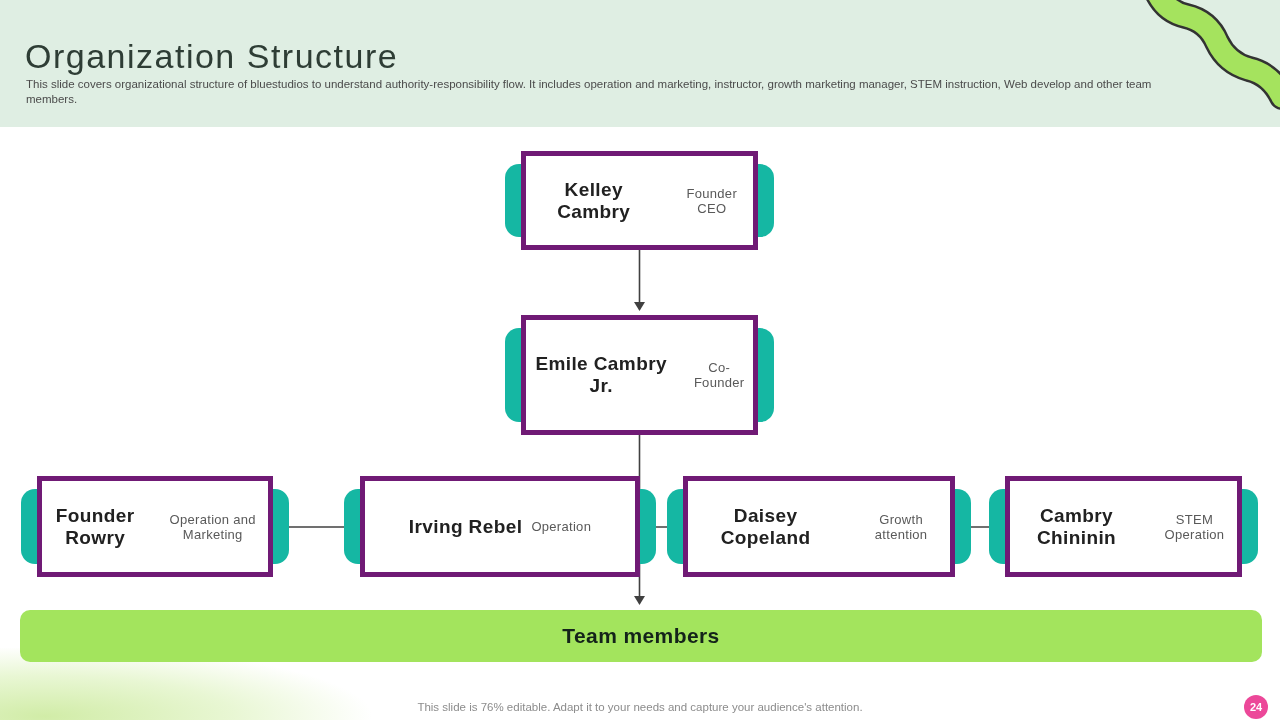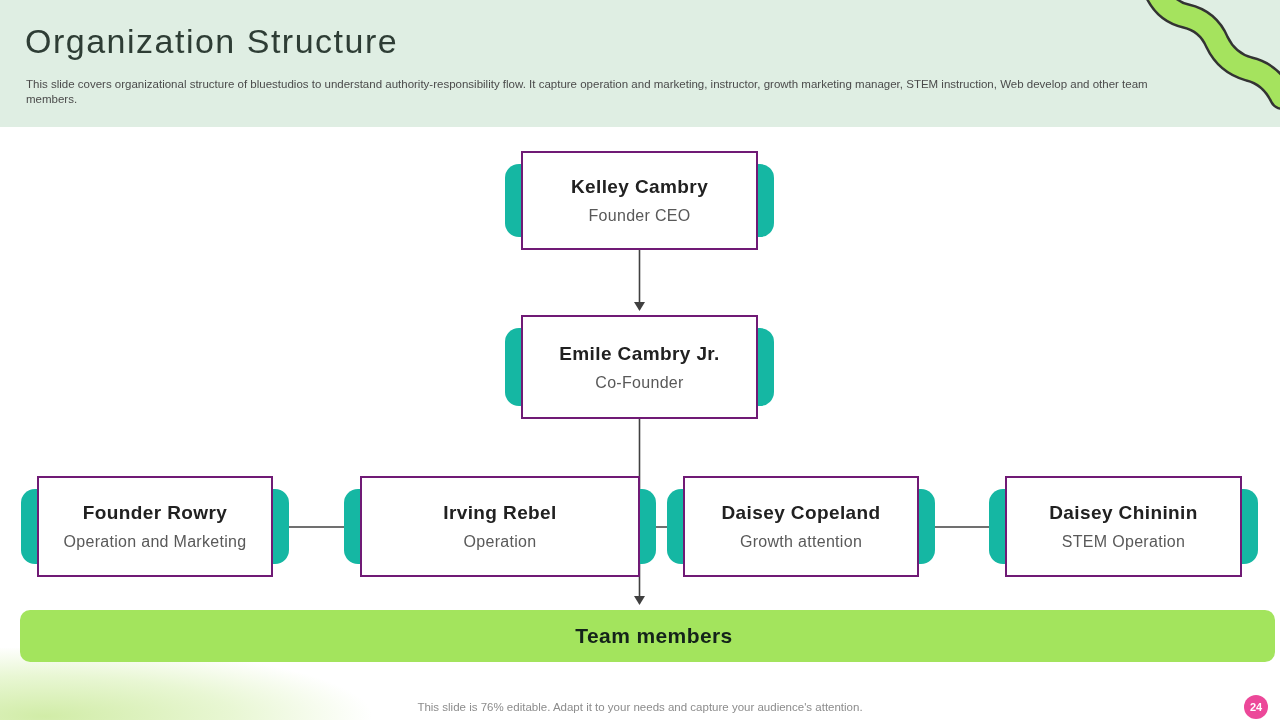--- a/index.html
+++ b/index.html
@@ -7,52 +7,52 @@
     width:1280px;height:720px;position:relative;overflow:hidden;
     background:#ffffff;
     font-family:"Liberation Sans", sans-serif;
   }
   
   .header-band{
     position:absolute;left:0;top:0;width:1280px;height:127px;
     background:#dfeee3;z-index:0;
   }
   .slide-title{
-    position:absolute;left:25px;top:22px;
+    position:absolute;left:25px;top:37px;
     font-size:34px;font-weight:400;letter-spacing:1.5px;
     color:#2e3d35;z-index:2;
   }
   .slide-subtitle{
     position:absolute;left:26px;top:77px;width:1152px;
     font-size:11.5px;line-height:1.28;color:#4b4b4b;z-index:2;
   }
   
   .ribbon{position:absolute;right:0;top:0;width:170px;height:110px;z-index:1;}
   
   .connectors{position:absolute;left:0;top:0;width:1280px;height:720px;z-index:1;}
   
   .node{position:absolute;z-index:2;}
   .tab{
     position:absolute;top:13px;bottom:13px;width:40px;
     background:#15b7a3;border-radius:14px;z-index:0;
   }
   .tab-left{left:-16px;}
   .tab-right{right:-16px;}
   .node-box{
-    position:absolute;inset:0;background:#ffffff;border:2px solid #701a75;
-    z-index:1;display:flex;flex-direction:column;align-items:center;
+    position:absolute;inset:0;background:#ffffff;border:5px solid #701a75;
+    z-index:1;display:flex;flex-direction:row;align-items:center;
     justify-content:center;gap:9px;text-align:center;
   }
   .node-name{font-size:19px;font-weight:700;color:#212121;letter-spacing:.4px;}
-  .node-role{font-size:16px;color:#595959;letter-spacing:.3px;}
+  .node-role{font-size:13px;color:#595959;letter-spacing:.3px;}
   
   .team-banner{
     position:absolute;left:20px;top:610px;width:1242px;height:52px;
     background:#a3e45d;border-radius:10px;z-index:2;
-    display:flex;align-items:center;justify-content:center;padding-left:13px;
+    display:flex;align-items:center;justify-content:center;
   }
   .team-banner-label{font-size:21px;font-weight:700;color:#14231a;letter-spacing:.4px;}
   
   .corner-glow{
     position:absolute;left:0;top:648px;width:560px;height:72px;z-index:0;
     background:radial-gradient(ellipse 420px 90px at 8% 95%,
       rgba(201,233,152,.85) 0%, rgba(214,240,176,.55) 45%, rgba(255,255,255,0) 78%);
   }
   .slide-footer{
     position:absolute;left:0;top:701px;width:1280px;text-align:center;
@@ -63,21 +63,21 @@
     background:#ec4899;border-radius:50%;z-index:3;
     display:flex;align-items:center;justify-content:center;
     font-size:11px;font-weight:700;color:#ffffff;
   }
 </style>
 </head>
 <body>
 
 <div class="header-band"></div>
 <div class="slide-title">Organization Structure</div>
-<div class="slide-subtitle">This slide covers organizational structure of bluestudios to understand authority-responsibility flow. It capture operation and marketing, instructor, growth marketing manager, STEM instruction, Web develop and other team members.</div>
+<div class="slide-subtitle">This slide covers organizational structure of bluestudios to understand authority-responsibility flow. It includes operation and marketing, instructor, growth marketing manager, STEM instruction, Web develop and other team members.</div>
 
 <div class="ribbon">
   <svg width="170" height="110" viewBox="0 0 170 110">
     <path d="M 45 -12 Q 54 11 76 16 Q 98 21 107 42 Q 117 63 139 69 Q 161 74 172 97" fill="none" stroke="#333333" stroke-width="26" stroke-linecap="round"></path>
     <path d="M 45 -12 Q 54 11 76 16 Q 98 21 107 42 Q 117 63 139 69 Q 161 74 172 97" fill="none" stroke="#a5e35e" stroke-width="21" stroke-linecap="round"></path>
   </svg>
 </div>
 
 <div class="connectors">
   <svg width="1280" height="720" viewBox="0 0 1280 720">
@@ -93,21 +93,21 @@
 
 <div class="node" style="left:521px;top:151px;width:237px;height:99px">
   <div class="tab tab-left"></div>
   <div class="tab tab-right"></div>
   <div class="node-box">
     <div class="node-name">Kelley Cambry</div>
     <div class="node-role">Founder CEO</div>
   </div>
 </div>
 
-<div class="node" style="left:521px;top:315px;width:237px;height:104px">
+<div class="node" style="left:521px;top:315px;width:237px;height:120px">
   <div class="tab tab-left"></div>
   <div class="tab tab-right"></div>
   <div class="node-box">
     <div class="node-name">Emile Cambry Jr.</div>
     <div class="node-role">Co-Founder</div>
   </div>
 </div>
 
 <div class="node" style="left:37px;top:476px;width:236px;height:101px">
   <div class="tab tab-left"></div>
@@ -120,34 +120,34 @@
 
 <div class="node" style="left:360px;top:476px;width:280px;height:101px">
   <div class="tab tab-left"></div>
   <div class="tab tab-right"></div>
   <div class="node-box">
     <div class="node-name">Irving Rebel</div>
     <div class="node-role">Operation</div>
   </div>
 </div>
 
-<div class="node" style="left:683px;top:476px;width:236px;height:101px">
+<div class="node" style="left:683px;top:476px;width:272px;height:101px">
   <div class="tab tab-left"></div>
   <div class="tab tab-right"></div>
   <div class="node-box">
     <div class="node-name">Daisey Copeland</div>
     <div class="node-role">Growth attention</div>
   </div>
 </div>
 
 <div class="node" style="left:1005px;top:476px;width:237px;height:101px">
   <div class="tab tab-left"></div>
   <div class="tab tab-right"></div>
   <div class="node-box">
-    <div class="node-name">Daisey Chininin</div>
+    <div class="node-name">Cambry Chininin</div>
     <div class="node-role">STEM Operation</div>
   </div>
 </div>
 
 <div class="team-banner">
   <span class="team-banner-label">Team members</span>
 </div>
 
 <div class="corner-glow"></div>
 <div class="slide-footer">This slide is 76% editable. Adapt it to your needs and capture your audience's attention.</div>

